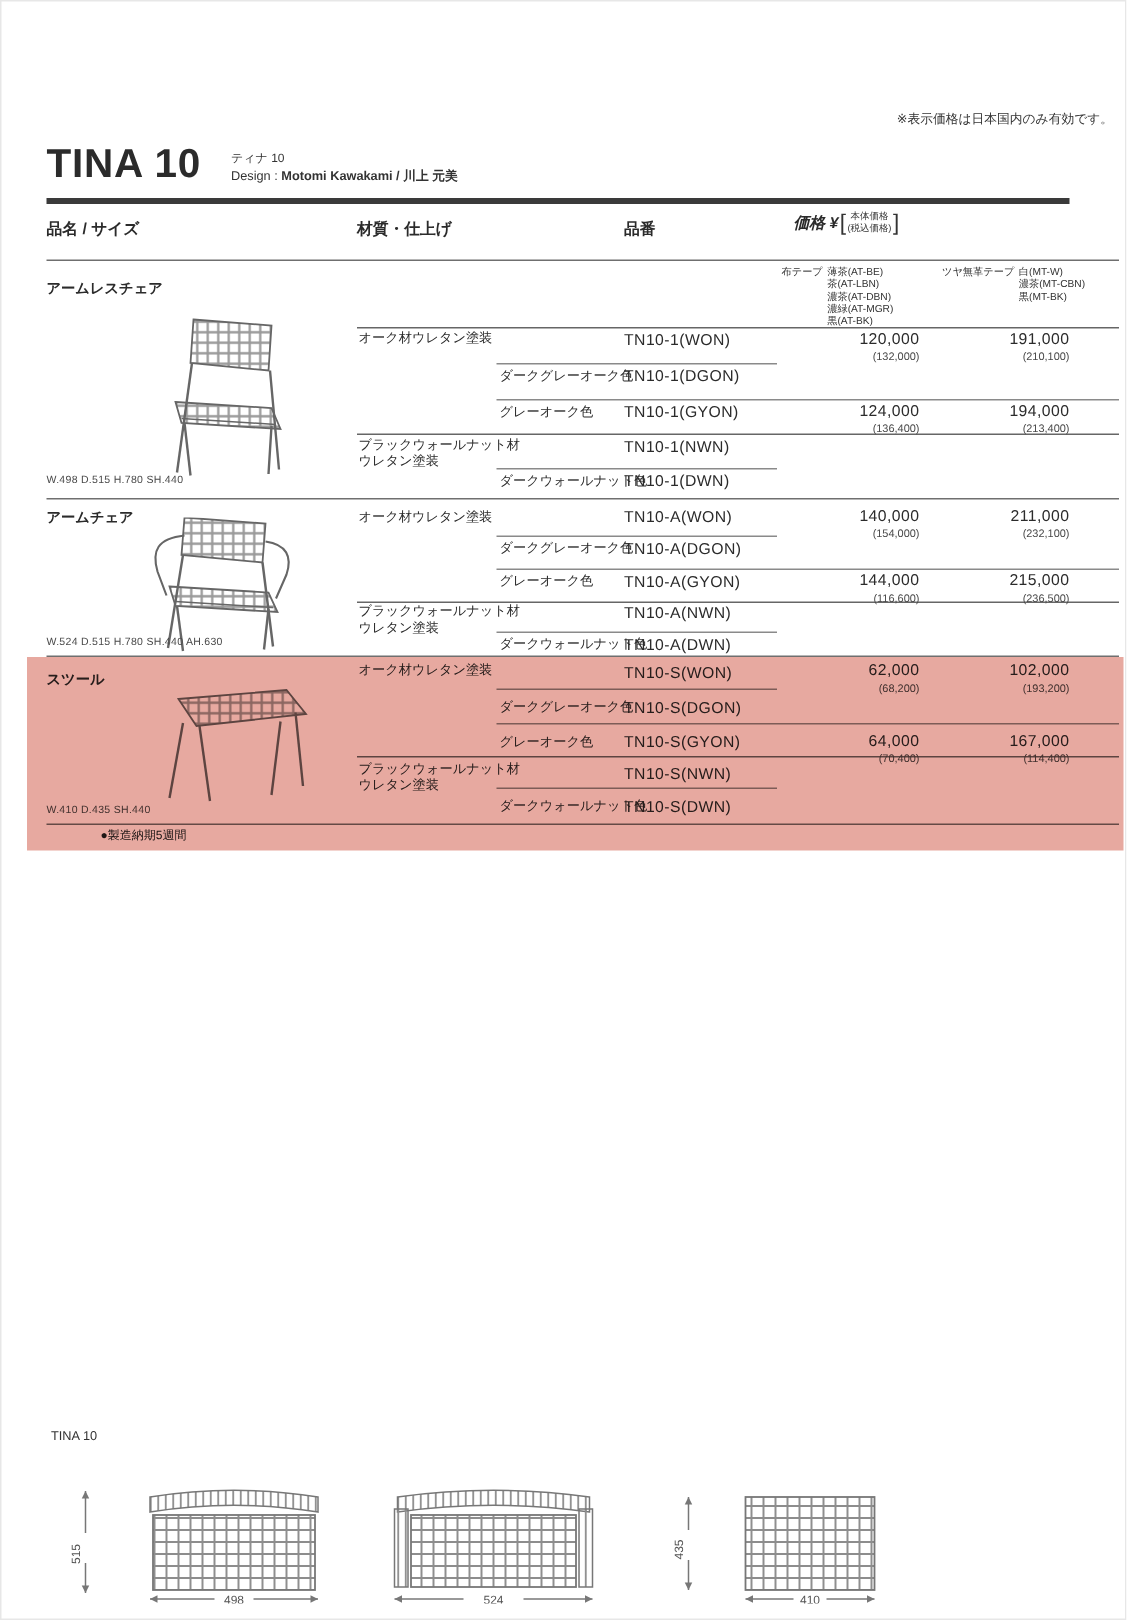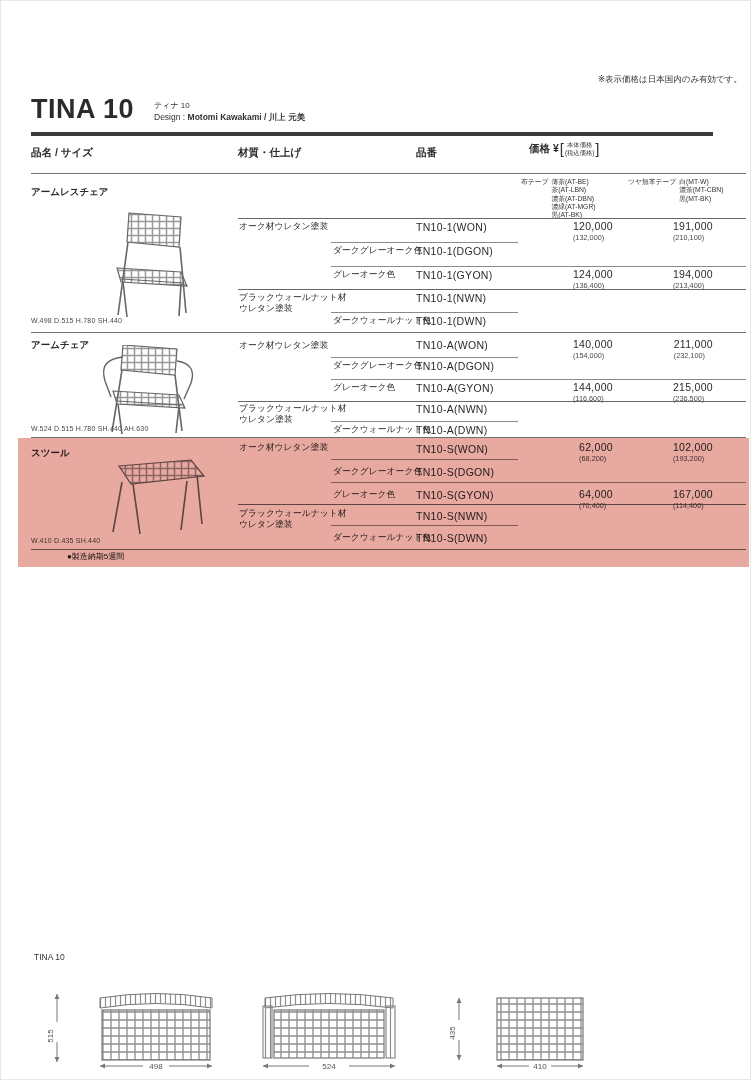--- a/index.html
+++ b/index.html
@@ -16,40 +16,40 @@
   .note-tr{position:absolute;top:73px;right:8px;font-size:8.5px;color:#333;}
   .title{position:absolute;left:30px;top:93px;font-size:27px;font-weight:bold;letter-spacing:.5px;}
   .title-kana{position:absolute;left:153px;top:99px;font-size:8px;color:#333;}
   .design-line{position:absolute;left:153px;top:111px;font-size:8.5px;color:#333;}
   .design-line b{font-weight:bold;}
   .rule-thick{position:absolute;left:30px;top:131px;width:682px;height:3.5px;background:#3a3a3a;}
 
   .col-head{position:absolute;top:145px;font-size:10.5px;font-weight:bold;}
   .ch-name{left:30px;} .ch-mat{left:237px;} .ch-code{left:415px;}
   .price-head{position:absolute;left:528px;top:139px;display:flex;align-items:center;}
-  .price-head .lbl{font-size:10.5px;font-weight:bold;}
+  .price-head .lbl{font-size:10.5px;font-weight:bold;font-style:italic;}
   .price-head .brk{font-size:15px;font-weight:300;color:#333;margin:0 1px;}
   .price-head .brk-body{font-size:6.3px;line-height:7.5px;color:#333;text-align:center;}
   .rule-colhead{position:absolute;left:30px;top:172px;width:715px;height:1px;background:#6f6f6f;}
 
   
   .tape{position:absolute;top:177px;display:flex;font-size:6.8px;line-height:8.3px;color:#333;}
   .tape-fabric{left:520px;} .tape-gloss{left:627px;}
   .tape .t-lbl{margin-right:3px;white-space:nowrap;}
   .tape .t-opts div{white-space:nowrap;}
 
   
   .section{position:absolute;left:30px;width:715px;}
   #sec1{top:180px;height:152px;} #sec2{top:332px;height:105px;} #sec3{top:437px;height:111px;}
   .sec-name{position:absolute;left:0;font-size:9.5px;font-weight:bold;}
   .sec-size{position:absolute;left:0;font-size:7px;color:#4a4a4a;letter-spacing:.2px;}
-  .mat{position:absolute;left:208px;font-size:8.8px;line-height:10.5px;width:110px;}
+  .mat{position:absolute;left:208px;font-size:8.8px;line-height:10.5px;width:110px;font-family:Liberation Mono, monospace;}
   .clr{position:absolute;left:302px;font-size:8.8px;white-space:nowrap;}
   .code{position:absolute;left:385px;font-size:10.5px;letter-spacing:.3px;white-space:nowrap;}
-  .pricebox{position:absolute;}
+  .pricebox{position:absolute;text-align:right;}
   .pb-fab{right:133px;} .pb-glo{right:33px;}
   .p-main{font-size:10.5px;letter-spacing:.3px;}
   .p-tax{font-size:7.3px;color:#4a4a4a;margin-top:1px;}
 
   .ln-a{left:300px;width:187px;}
   .ln-b{left:300px;width:415px;}
   .ln-c{left:207px;width:508px;}
   .ln-full{left:0;width:715px;}
 
   

